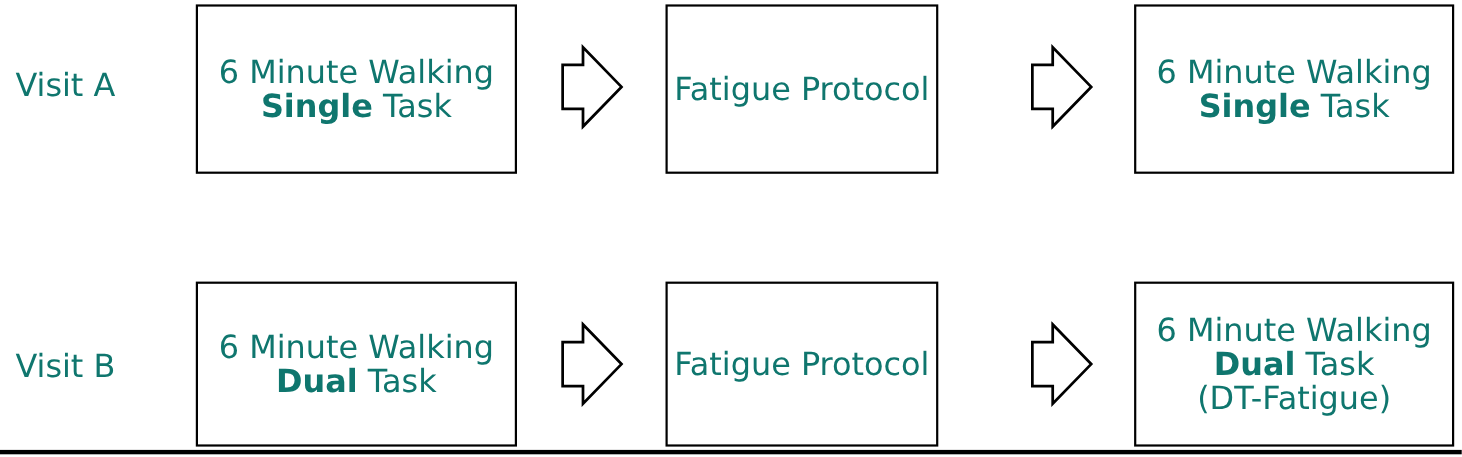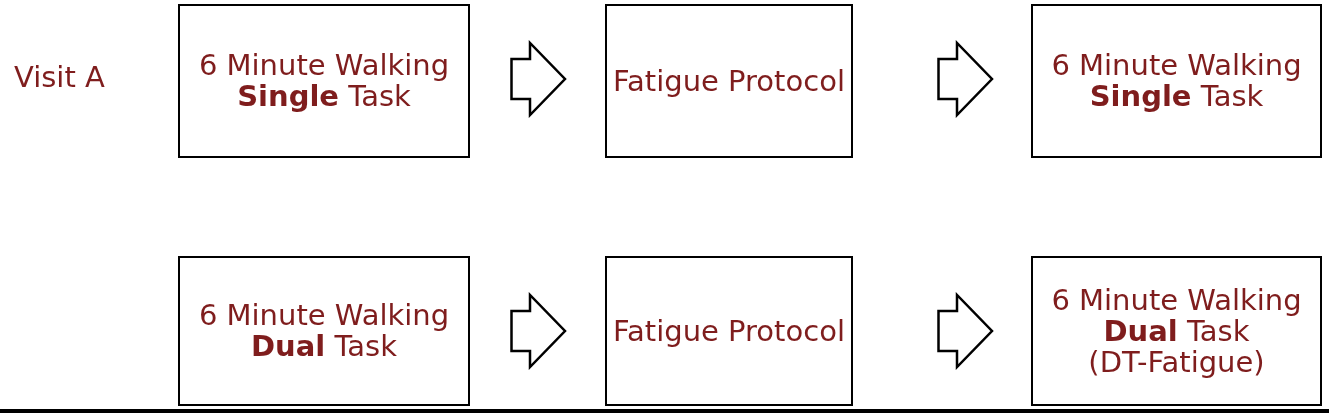--- a/index.html
+++ b/index.html
@@ -6,21 +6,21 @@
     margin: 0;
     padding: 0;
     background: #ffffff;
   }
   .canvas {
     position: relative;
     width: 1329px;
     height: 415px;
     background: #ffffff;
     font-family: "DejaVu Sans", sans-serif;
-    color: #7f1d1d;
+    color: #0f766e;
     overflow: hidden;
   }
   .visit-label {
     position: absolute;
     left: 14px;
     width: 130px;
     font-size: 29px;
     line-height: 32px;
     text-align: left;
     white-space: nowrap;
@@ -92,20 +92,21 @@
     <svg viewBox="0 0 57 78" xmlns="http://www.w3.org/2000/svg">
       <polygon points="1.5,19 20,19 20,3 55,39 20,75 20,59 1.5,59" fill="#ffffff" stroke="#000000" stroke-width="2.5" stroke-linejoin="miter"></polygon>
     </svg>
   </div>
 
   <div class="task-box col-right row1-box">
     <div class="line">6 Minute Walking</div>
     <div class="line"><span class="bold">Single</span><span> Task</span></div>
   </div>
 
+  <div class="visit-label row2-label">Visit B</div>
 
   <div class="task-box col-left row2-box">
     <div class="line">6 Minute Walking</div>
     <div class="line"><span class="bold">Dual</span><span> Task</span></div>
   </div>
 
   <div class="arrow arrow-pos-1 row2-arrow">
     <svg viewBox="0 0 57 78" xmlns="http://www.w3.org/2000/svg">
       <polygon points="1.5,19 20,19 20,3 55,39 20,75 20,59 1.5,59" fill="#ffffff" stroke="#000000" stroke-width="2.5" stroke-linejoin="miter"></polygon>
     </svg>

